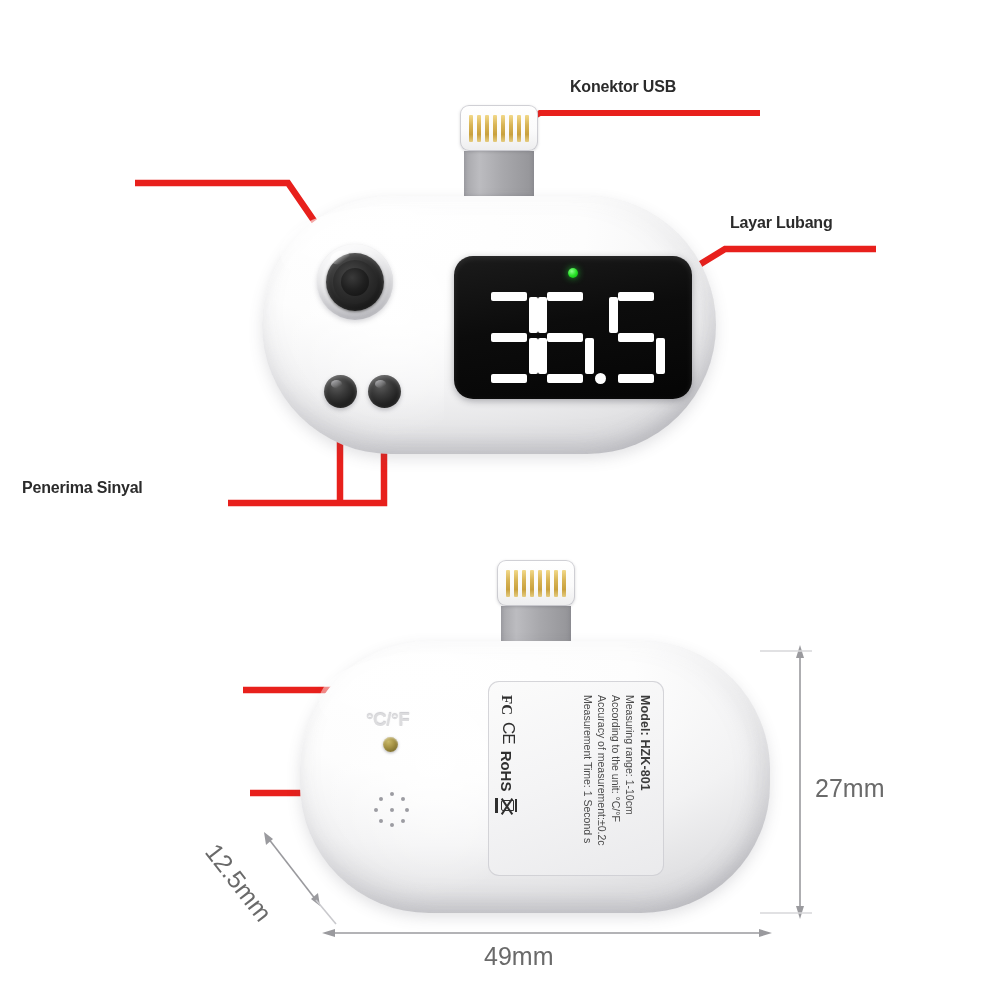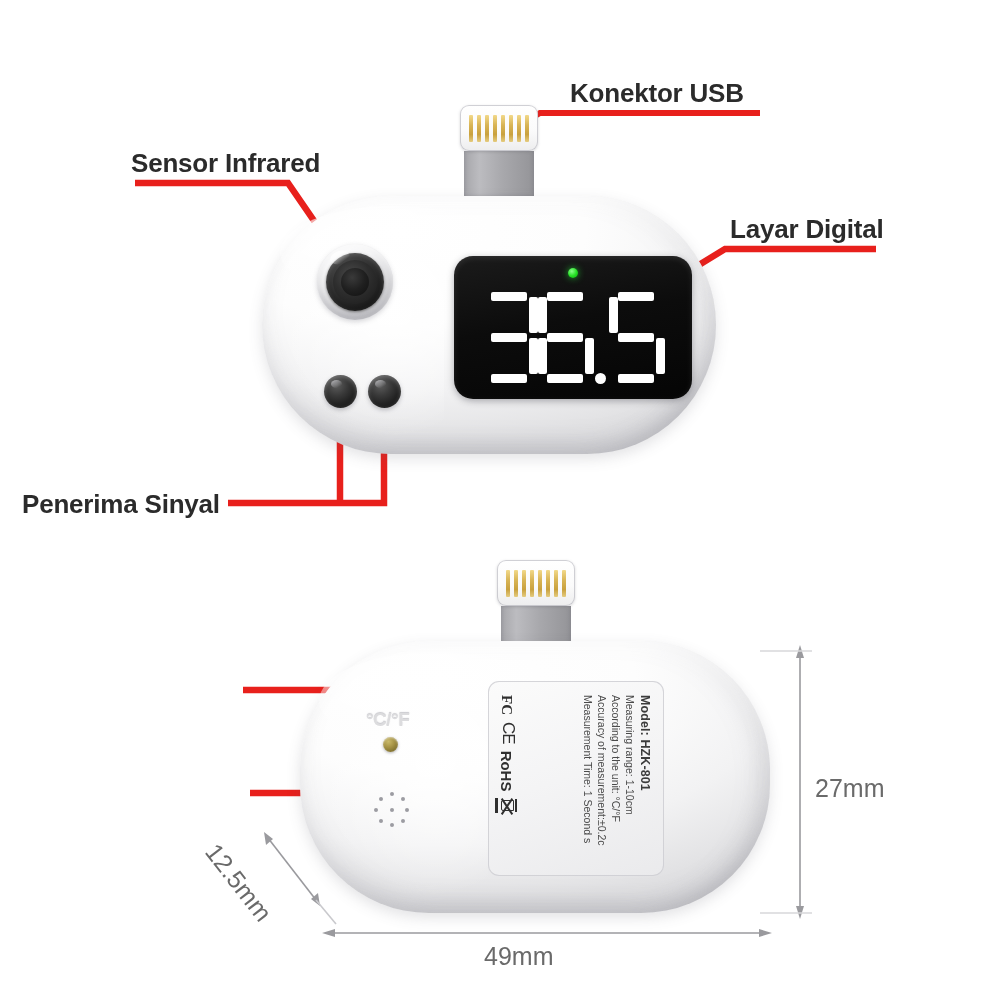--- a/index.html
+++ b/index.html
@@ -6,21 +6,21 @@
   html,body { width:1000px; height:1000px; background:#ffffff; }
   body { font-family:"Liberation Sans", sans-serif; position:relative; overflow:hidden; }
 
   #stage { position:absolute; inset:0; width:1000px; height:1000px; }
 
   
   .callout-label{
     position:absolute;
     font-family:"Liberation Sans", sans-serif;
     font-weight:bold;
-    font-size:26px;
+    font-size:16px;
     color:#2b2b2b;
     white-space:nowrap;
     letter-spacing:-0.2px;
     text-align:right;
   }
 
   
   .dim-text{
     position:absolute;
     font-family:"Liberation Sans", sans-serif;
@@ -264,23 +264,22 @@
 
     <g stroke="#9a9a9e" stroke-width="1.6" fill="none">
       <line x1="268" y1="838" x2="316" y2="900"></line>
       <polygon points="264,832 266,845 273,839" fill="#9a9a9e" stroke="none"></polygon>
       <polygon points="320,906 318,893 311,899" fill="#9a9a9e" stroke="none"></polygon>
       <line x1="316" y1="900" x2="336" y2="924" stroke="#c9c9cd"></line>
     </g>
   </svg>
 
   <div class="callout-label" style="left:570px; top:78px;">Konektor USB</div>
-  <div class="callout-label" style="left:131px; top:148px;">Sensor Infrared</div>
-  <div class="callout-label" style="left:730px; top:214px;">Layar Digital</div>
-  <div class="callout-label" style="left:22px; top:489px;">Penerima Sinyal</div>
+  <div class="callout-label" style="left:730px; top:214px;">Layar Lubang</div>
+  <div class="callout-label" style="left:22px; top:479px;">Penerima Sinyal</div>
 
   <div class="dim-text" style="left:815px; top:774px;">27mm</div>
   <div class="dim-text" style="left:484px; top:942px;">49mm</div>
   <div class="dim-text diag" style="left:222px; top:838px;">12.5mm</div>
 
   <div class="connector" style="left:460px; top:105px;">
     <div class="conn-tip">
       <span class="pin"></span>
       <span class="pin"></span>
       <span class="pin"></span>

